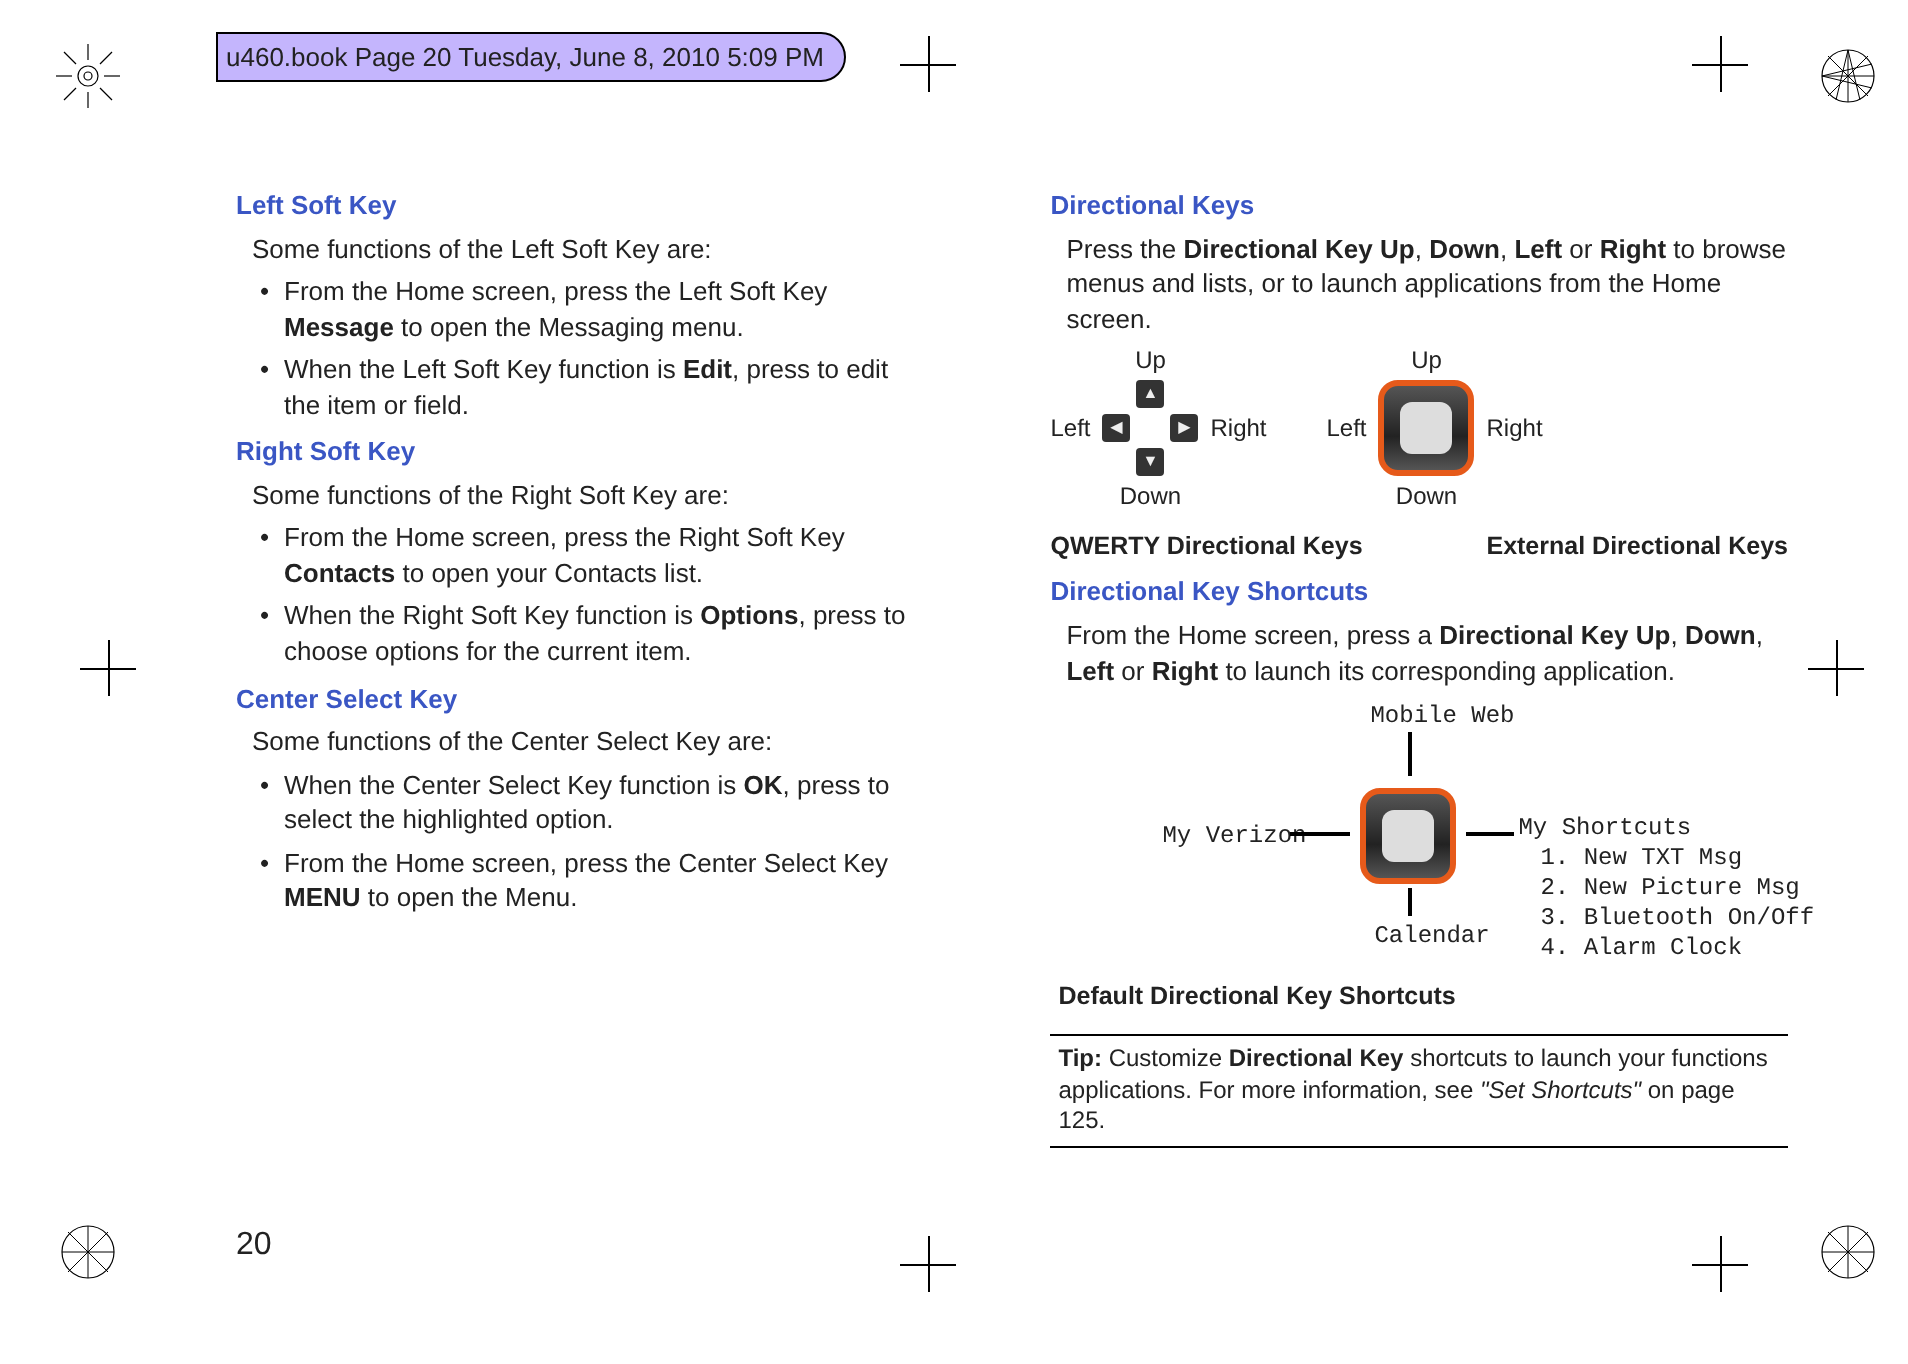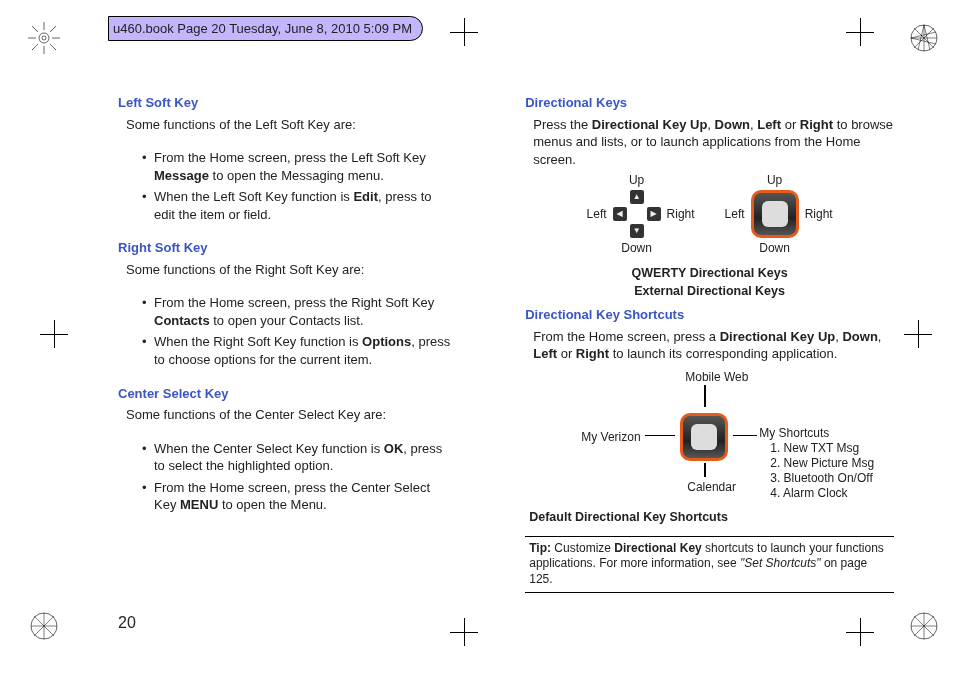--- a/index.html
+++ b/index.html
@@ -72,21 +72,21 @@
     font-weight: bold;
     font-size: 13px;
     margin: 6px 0 4px 0;
   }
   .intro {
     margin: 4px 0 4px 8px;
   }
   ul.bullets {
     list-style: none;
     padding: 0 0 0 8px;
-    margin: 16px;
+    margin: 4px;
   }
   ul.bullets li {
     position: relative;
     padding-left: 12px;
     margin-bottom: 4px;
   }
   ul.bullets li::before {
     content: "•";
     position: absolute;
     left: 0;
@@ -100,21 +100,21 @@
     left: 118px;
     bottom: 50px;
     font-size: 16px;
   }
 
   
   .diagram-row {
     display: flex;
     gap: 30px;
     margin: 4px 0 6px 0;
-    justify-content: center;
+    justify-content: flex-start;
   }
   .dkeys {
     display: grid;
     grid-template-columns: auto auto auto;
     grid-template-rows: auto auto auto;
     align-items: center;
     justify-items: center;
     gap: 2px 6px;
     font-size: 12px;
   }
@@ -176,20 +176,21 @@
     font-size: 12px;
   }
   .sd-center {
     position: absolute;
     left: 155px;
     top: 46px;
   }
   .sd-label {
     position: absolute;
     white-space: nowrap;
+    font-family: Liberation Mono, monospace;
   }
   .sd-up    { left: 160px; top: 2px; }
   .sd-down  { left: 162px; top: 112px; }
   .sd-left  { left: 56px; top: 62px; text-align:right;}
   .sd-right { left: 234px; top: 58px; }
   .sd-list  { left: 245px; top: 74px; line-height:1.25;}
   .sd-line {
     position: absolute;
     background: #000;
   }
@@ -204,21 +205,20 @@
     padding: 4px 4px;
     margin-top: 10px;
     font-size: 12px;
     line-height: 1.3;
   }
 
   .caption-row{
     display:flex;
     justify-content:space-between;
     margin-bottom:6px;
-    flex-direction:column;
   }
 </style>
 </head>
 <body>
 
 <div class="sun" style="top:22px;left:28px">
   <svg viewBox="0 0 32 32">
       <g stroke="#000" stroke-width="0.6" fill="none">
     <circle cx="16" cy="16" r="5"></circle>
         <circle cx="16" cy="16" r="2"></circle>

